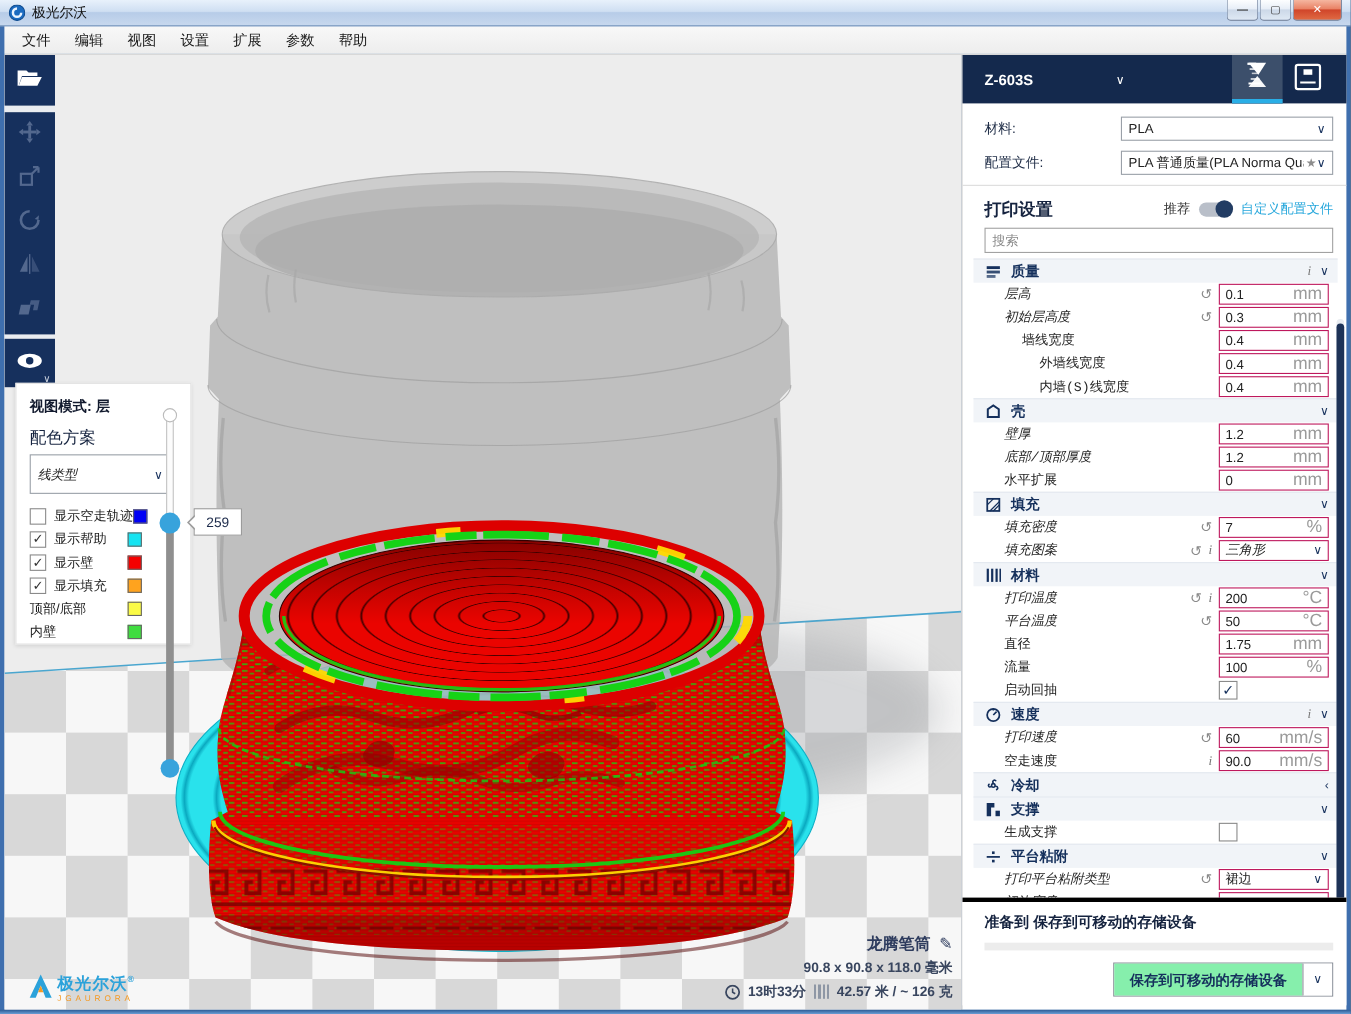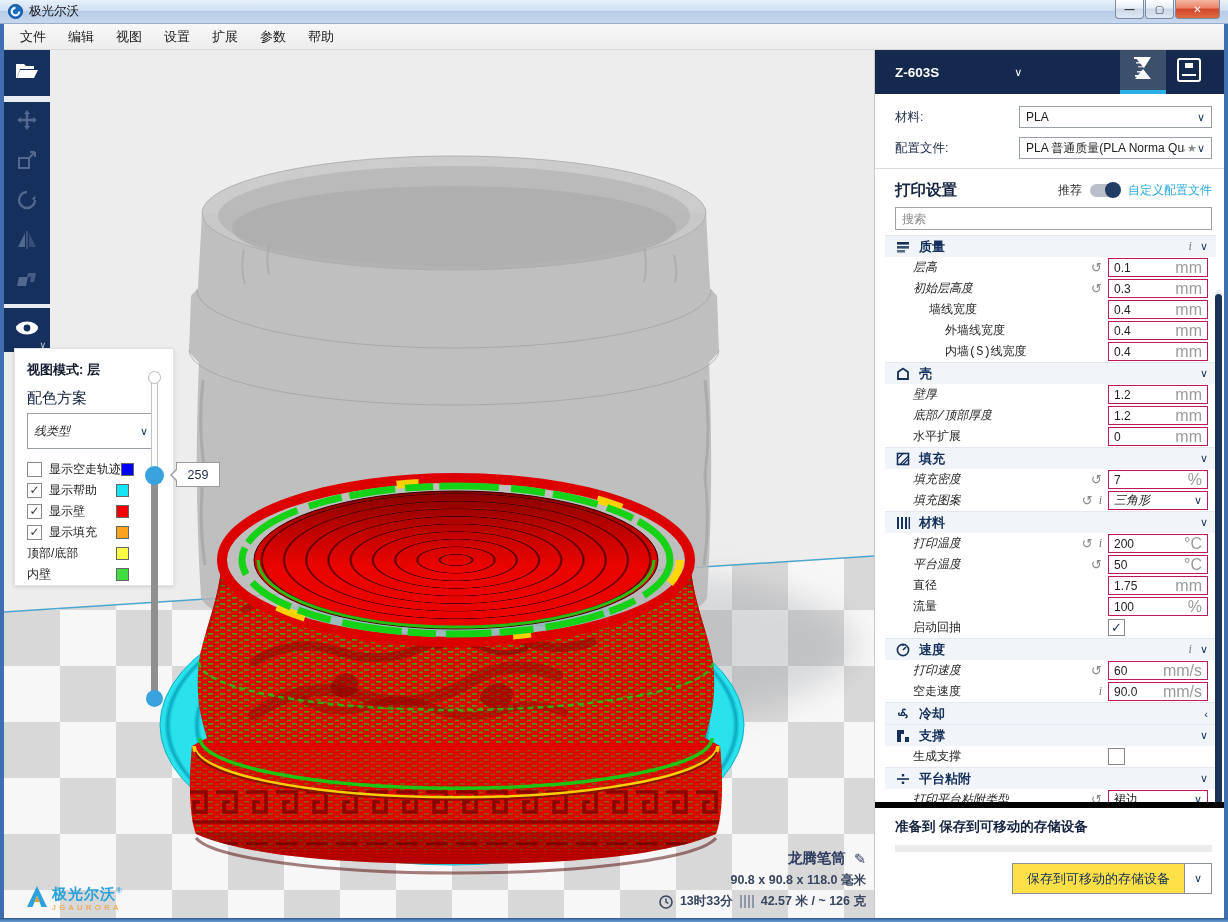--- a/index.html
+++ b/index.html
@@ -110,26 +110,26 @@
   .set-label{font-size:12px;color:#242424;white-space:nowrap;overflow:hidden;font-family:Liberation Mono, monospace;}
   .set-label.it{font-style:italic;}
   .set-right{margin-left:auto;display:flex;align-items:center;gap:6px;}
   .reset-ico{color:#8a8a8a;font-size:13px;}
   .inp{width:100px;height:19px;border:1px solid #be185d;display:flex;align-items:center;font-size:12px;color:#222;padding:0 5px;}
   .inp .unit{margin-left:auto;color:#9a9a9a;font-size:16px;}
   .inp.sel .chev{margin-left:auto;}
   .cbx{width:17px;height:17px;border:1px solid #8a8a8a;background:#fff;text-align:center;line-height:15px;font-size:13px;color:#15305c;}
   .rp-scroll{position:absolute;right:2px;top:240px;width:7px;height:595px;background:#e8ecf1;border-radius:4px;}
   .rp-thumb{position:absolute;top:4px;left:0;width:7px;height:580px;background:#1d3257;border-radius:4px;}
-  .rp-foot{position:absolute;left:0;right:0;bottom:16px;background:#fff;border-top:6px solid #000000;padding:10px 12px 8px 20px;}
+  .rp-foot{position:absolute;left:0;right:0;bottom:4px;background:#fff;border-top:4px solid #000000;padding:10px 12px 8px 20px;}
   .foot-ready{font-size:13.5px;font-weight:bold;color:#15233f;}
   .foot-bar{height:7px;background:#ececec;margin-top:9px;}
   .foot-btnrow{display:flex;justify-content:flex-end;margin-top:11px;}
   .save-group{display:flex;border:1px solid #8a9099;height:31px;}
-  .save-main{padding:0 14px;display:flex;align-items:center;font-size:13px;font-weight:normal;color:#15305c;background:#fde047;}
+  .save-main{padding:0 14px;display:flex;align-items:center;font-size:13px;font-weight:bold;color:#15305c;background:#86efac;}
   .save-chev{width:27px;display:flex;align-items:center;justify-content:center;border-left:1px solid #8a9099;background:#fff;}
   .bottom-edge{position:absolute;left:0;right:0;bottom:0;height:4px;background:linear-gradient(#2c5a94,#6da0d8);}
 </style>
 </head>
 <body>
 
 <div class="win">
 
   <div class="titlebar">
     <span class="app-ico">

